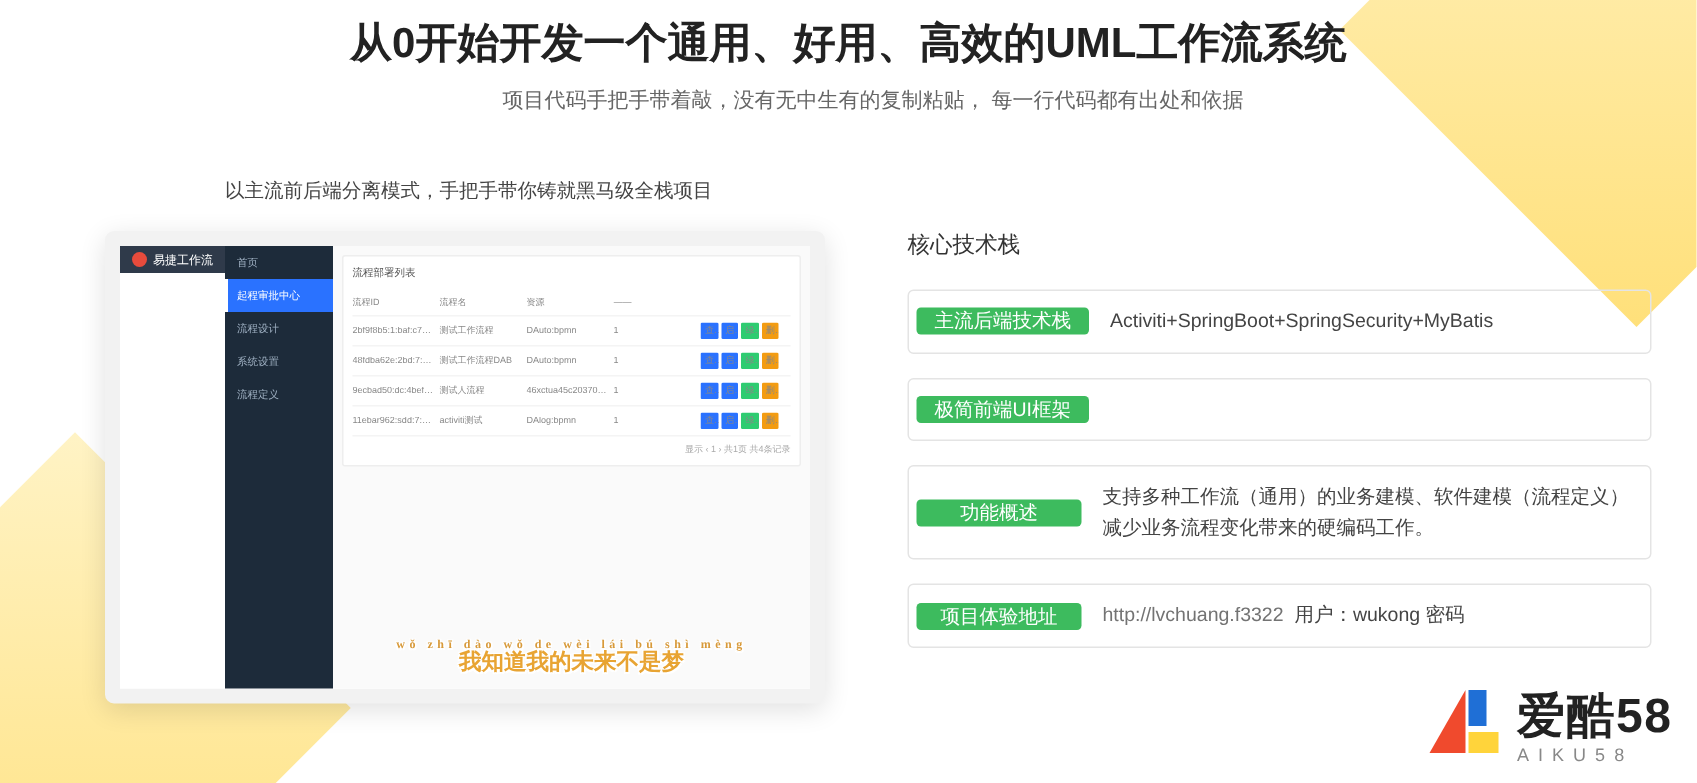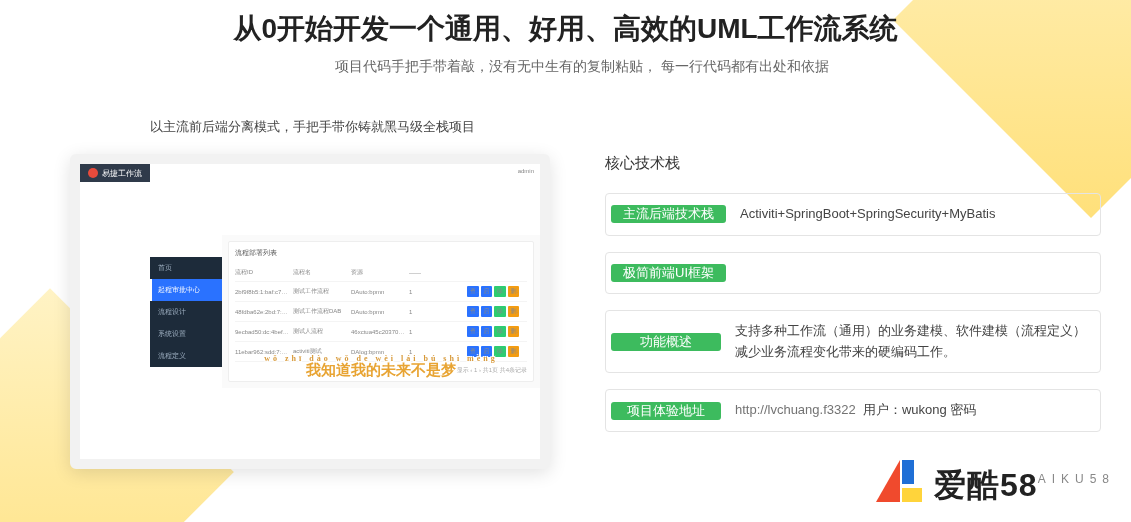--- a/index.html
+++ b/index.html
@@ -45,21 +45,21 @@
       border: 10px solid #f2f2f2;
       border-radius: 6px;
       box-shadow: 0 4px 18px rgba(0,0,0,.12);
       background: #fff;
     }
     .screen { height: 295px; display: flex; flex-direction: row; position: relative; background:#fff; }
     .sc-top { height: 18px; background: #2f3a4a; display:flex; align-items:center; gap:4px; padding:0 8px; }
     .sc-logo { width:10px; height:10px; border-radius:50%; background:#e84b3c; }
     .sc-title { color:#fff; font-size:8px; }
     .sc-tabs { height:14px; background:#fafafa; border-bottom:1px solid #eee; }
-    .sc-body { flex:1; display:flex;align-items:center; }
+    .sc-body { flex:1; display:flex; }
     .sc-side { width: 72px; background:#1d2b3a; display:flex; flex-direction:column; }
     .sc-side-item { height:22px; font-size:7px; color:#9fb0c2; display:flex; align-items:center; padding-left:6px; border-left:2px solid transparent; }
     .sc-side-item.active { background:#2a72ff; color:#fff; border-left-color:#fff; }
     .sc-main { flex:1; background:#fafafa; padding:6px; position:relative; }
     .sc-card { background:#fff; border:1px solid #eee; border-radius:2px; padding:6px; font-size:6px; color:#777; }
     .sc-card-h { font-size:7px; color:#555; margin-bottom:6px; }
     .sc-row { display:flex; justify-content:space-between; align-items:center; padding:4px 0; border-bottom:1px solid #f4f4f4; }
     .sc-row span { flex:1; white-space:nowrap; overflow:hidden; text-overflow:ellipsis; font-size:6px; color:#888; padding-right:4px; }
     .sc-btns { display:flex; gap:2px; }
     .sc-btn { font-size:5px; padding:1px 3px; border-radius:1px; color:#fff; }
@@ -106,21 +106,21 @@
     
     .wm {
       position:absolute; right:12px; bottom:10px;
       display:flex; align-items:center; gap:8px;
       z-index:5; background:#fff; padding:2px 4px;
     }
     .wm-ico { width:50px; height:50px; position:relative; }
     .wm-ico .a{position:absolute;left:0;top:0;width:0;height:0;border-left:24px solid transparent;border-bottom:42px solid #f04a2d;}
     .wm-ico .b{position:absolute;left:26px;top:0;width:12px;height:24px;background:#1f6fd6;}
     .wm-ico .c{position:absolute;left:26px;top:28px;width:20px;height:14px;background:#ffd43b;}
-    .wm-txt { display:flex; flex-direction:row; line-height:1; }
+    .wm-txt { display:flex; flex-direction:column; line-height:1; }
     .wm-cn { font-size:32px; font-weight:700; color:#222; letter-spacing:1px; }
     .wm-en { font-size:12px; letter-spacing:6px; color:#888; margin-top:4px; }
   </style>
 </head>
 <body>
 
 <div class="bg-decor-left"></div>
 <div class="bg-decor-right"></div>
 
 <div class="header">

